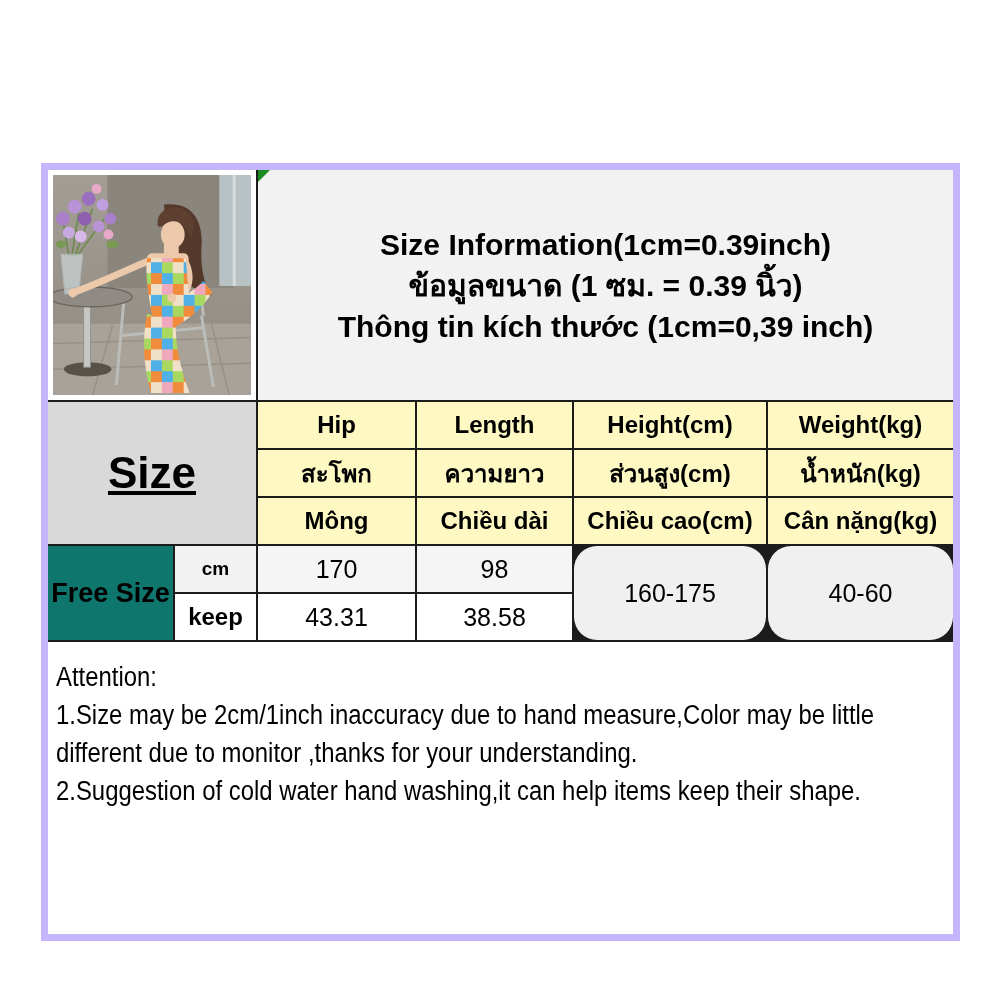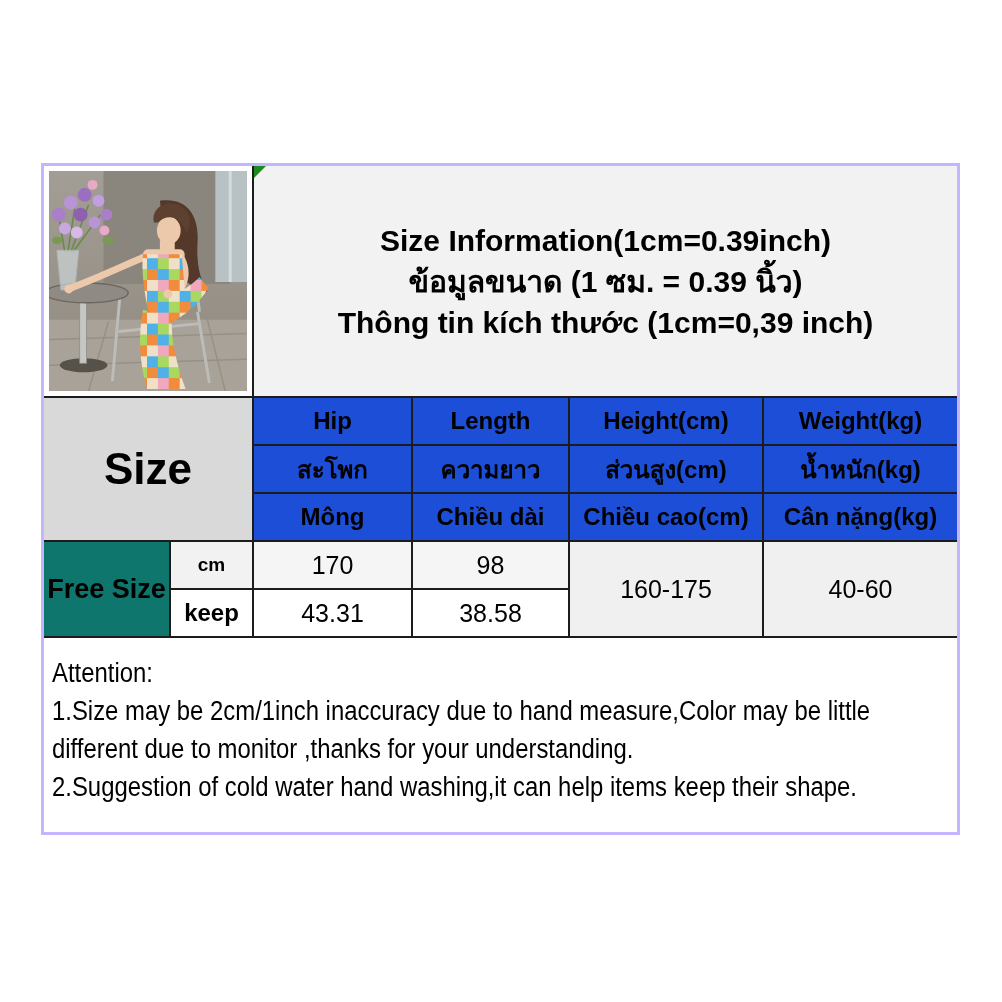--- a/index.html
+++ b/index.html
@@ -8,23 +8,23 @@
     background: #ffffff;
     font-family: "Liberation Sans", "DejaVu Sans", sans-serif;
     color: #000;
     position: relative;
     overflow: hidden;
   }
 
   
   .size-table {
     position: absolute; left: 41px; top: 163px;
-    width: 919px; height: 672px;
+    width: 919px; height: 778px;
     box-sizing: border-box;
-    border: 3px solid #c4b5fd;
+    border: 7px solid #c4b5fd;
     background: #1c1c1c;            
     display: grid;
     grid-template-columns: 125px 81px 157px 155px 192px 1fr;
     grid-template-rows: 230px 46px 46px 46px 46px 46px 1fr;
     gap: 2px;
   }
   .cell {
     background: #ffffff;
     display: flex; align-items: center; justify-content: center;
     text-align: center;
@@ -45,35 +45,35 @@
   }
   .corner-marker {
     position: absolute; top: 0; left: 0;
     width: 0; height: 0;
     border-top: 12px solid #1d8a1d;
     border-right: 12px solid transparent;
   }
 
   
   .cell-size { grid-column: 1 / 3; grid-row: 2 / 5; background: #d9d9d9;
-               font-weight: bold; font-size: 44px; }
-
-  .hdr { background: #1d4ed8; font-weight: bold; font-size: 24px; }
+               font-weight: bold; font-size: 44px; text-decoration: underline; }
+
+  .hdr { background: #fef9c3; font-weight: bold; font-size: 24px; }
   .r2 { grid-row: 2; } .r3 { grid-row: 3; } .r4 { grid-row: 4; }
   .c3 { grid-column: 3; } .c4 { grid-column: 4; } .c5 { grid-column: 5; } .c6 { grid-column: 6; }
 
   
   .cell-freesize { grid-column: 1; grid-row: 5 / 7; background: #0f766e;
                    font-weight: bold; font-size: 27px; }
   .cell-unit-cm   { grid-column: 2; grid-row: 5; background: #f2f2f2; font-weight: bold; font-size: 19px; }
   .cell-unit-inch { grid-column: 2; grid-row: 6; background: #ffffff; font-weight: bold; font-size: 24px; }
   .val { font-size: 25px; font-weight: 400; }
   .row-cm  { grid-row: 5; background: #f5f5f5; }
   .row-in  { grid-row: 6; background: #ffffff; text-align: center; }
-  .span2   { grid-row: 5 / 7; background: #f0f0f0; }
+  .span2   { grid-row: 5 / 7; background: #f0f0f0; border-radius: 23px; }
 
   
   .cell-attention {
     grid-column: 1 / 7; grid-row: 7;
     background: #ffffff;
     display: block; text-align: left;
     padding: 16px 0 0 8px; box-sizing: border-box;
   }
   .attn-inner {
     width: 1022px;                    

